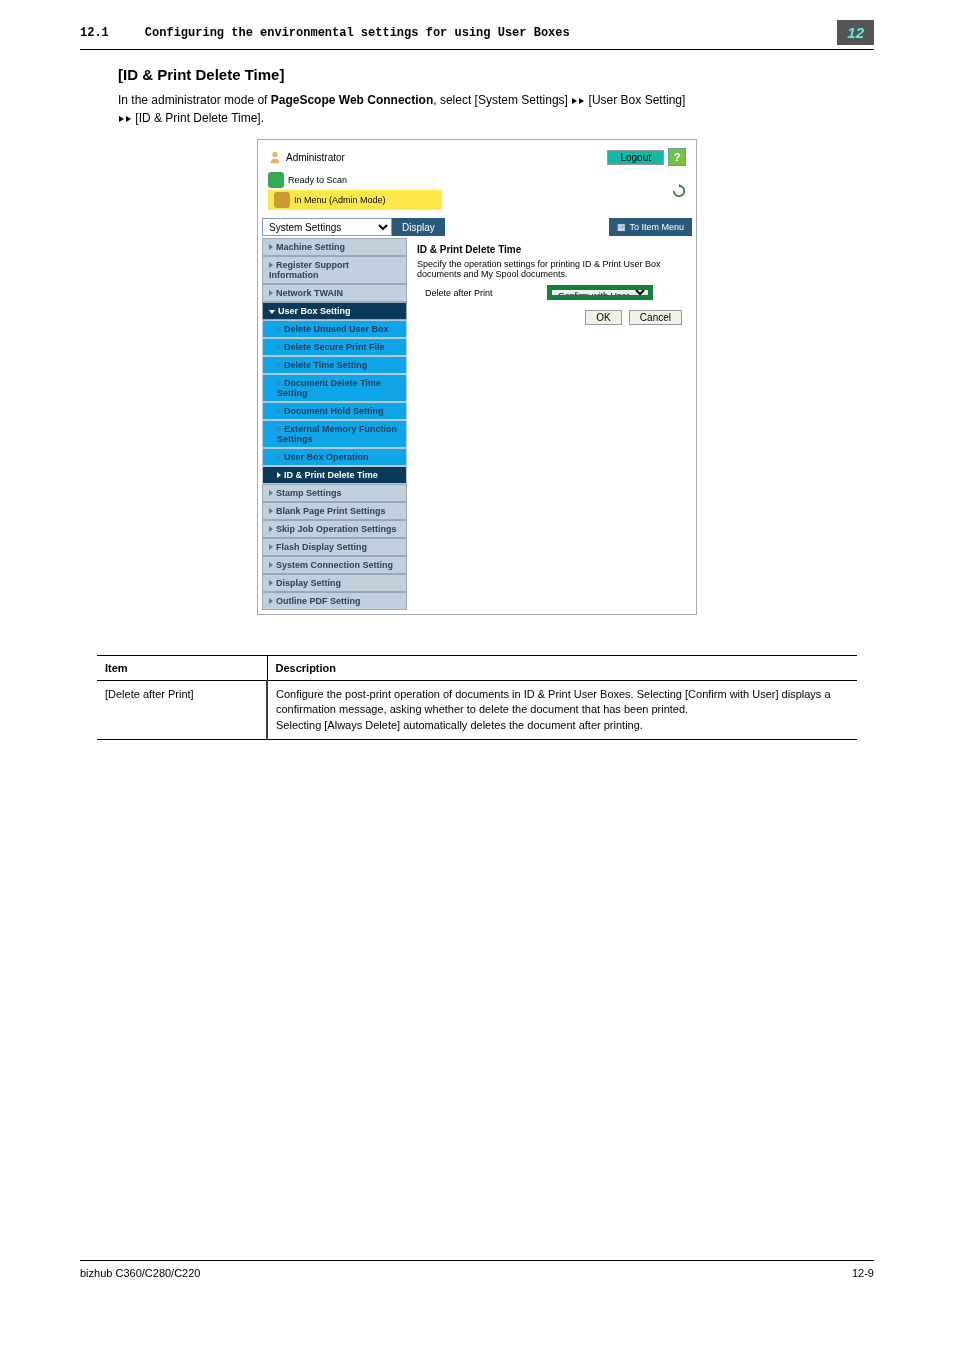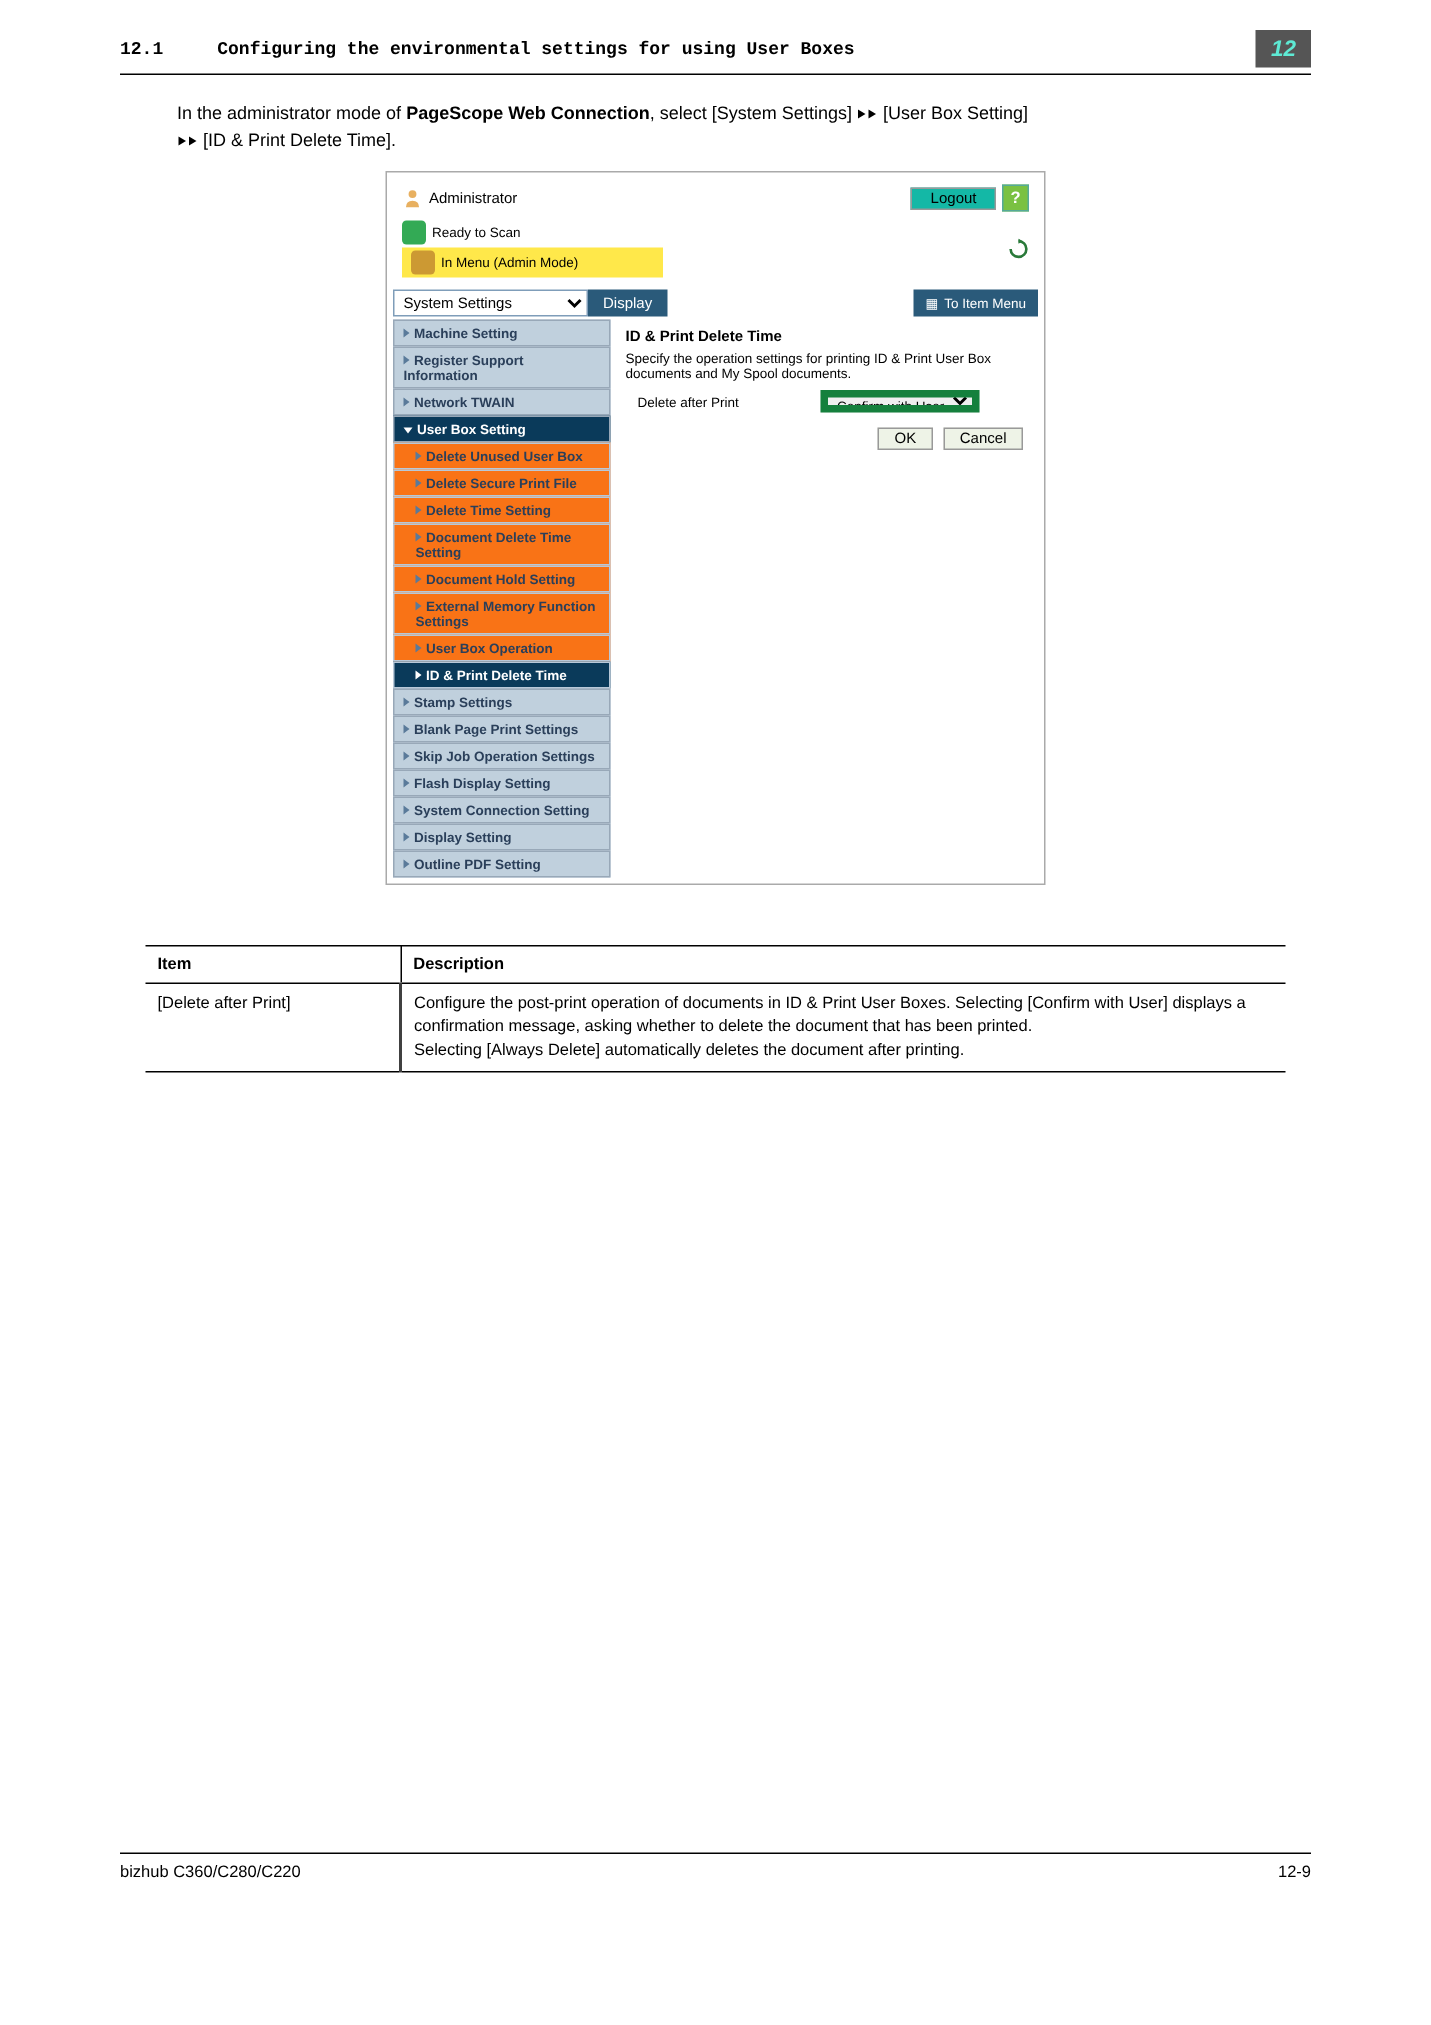--- a/index.html
+++ b/index.html
@@ -25,21 +25,21 @@
     .refresh-icon { width: 14px; height: 14px; display: inline-block; }
     .refresh-icon svg { width: 14px; height: 14px; }
     .nav-row { display: flex; align-items: center; gap: 0; margin-top: 6px; }
     .select-box { border: 1px solid #7f9db9; background: #fff; font-size: 10px; padding: 1px 2px; width: 130px; height: 18px; }
     .display-btn { background: #2a5a7a; color: #fff; border: none; padding: 2px 10px; font-size: 10px; height: 18px; cursor: pointer; }
     .main-menu-btn { background: #2a5a7a; color: #fff; border: none; padding: 2px 8px; font-size: 9px; margin-left: auto; height: 18px; display: flex; align-items: center; gap: 4px; cursor: pointer; }
     .content-area { display: flex; margin-top: 2px; }
     .sidebar { width: 145px; }
     .side-item { background: #c0d0dd; border: 1px solid #98a8b8; padding: 3px 6px; font-size: 9px; font-weight: bold; color: #2a3f5a; cursor: pointer; }
     .side-item.active-parent { background: #0a3a5a; color: #fff; }
-    .side-sub { background: #f97316; border: 1px solid #b8c8d8; padding: 3px 6px 3px 14px; font-size: 9px; font-weight: bold; color: #2a3f5a; cursor: pointer; }
+    .side-sub { background: #0ea5e9; border: 1px solid #b8c8d8; padding: 3px 6px 3px 14px; font-size: 9px; font-weight: bold; color: #2a3f5a; cursor: pointer; }
     .side-sub.active { background: #0a3a5a; color: #fff; }
     .tri-small { display: inline-block; width: 0; height: 0; border-top: 3px solid transparent; border-bottom: 3px solid transparent; border-left: 4px solid #5a7a9a; margin-right: 3px; }
     .tri-down { display: inline-block; width: 0; height: 0; border-left: 3px solid transparent; border-right: 3px solid transparent; border-top: 4px solid #fff; margin-right: 3px; }
     .tri-active { display: inline-block; width: 0; height: 0; border-top: 3px solid transparent; border-bottom: 3px solid transparent; border-left: 4px solid #fff; margin-right: 3px; }
     .panel { flex: 1; padding: 6px 10px; }
     .panel-title { font-weight: bold; font-size: 10px; margin-bottom: 4px; }
     .panel-desc { font-size: 9px; margin-bottom: 6px; }
     .panel-row { display: flex; align-items: center; font-size: 9px; margin-bottom: 10px; }
     .panel-label { width: 130px; padding-left: 8px; }
     .mini-select { border: 5px solid #15803d; font-size: 9px; padding: 0 2px; height: 15px; }
@@ -61,20 +61,21 @@
 
   <div class="header-line">
     <div class="header-left">
       <span>12.1</span>
       &nbsp;&nbsp;&nbsp;
       <span>Configuring the environmental settings for using User Boxes</span>
     </div>
     <div class="header-badge">12</div>
   </div>
 
+  <div class="section-title">[ID &amp; Print Delete Time]</div>
 
   <div class="section-desc">
     <span>In the administrator mode of </span><b>PageScope Web Connection</b><span>, select [System Settings] </span><span class="tri"></span><span class="tri"></span><span> [User Box Setting] </span><br>
     <span class="tri"></span><span class="tri"></span><span> [ID &amp; Print Delete Time].</span>
   </div>
 
   <div class="screenshot">
     <div class="topbar">
       <div class="topbar-left">
         <span class="person-icon">

